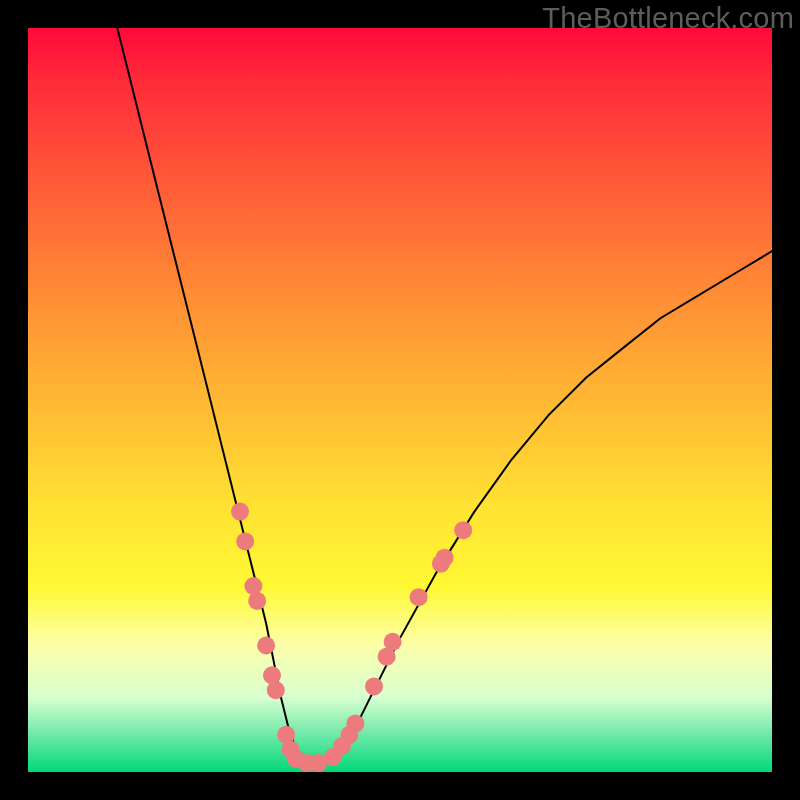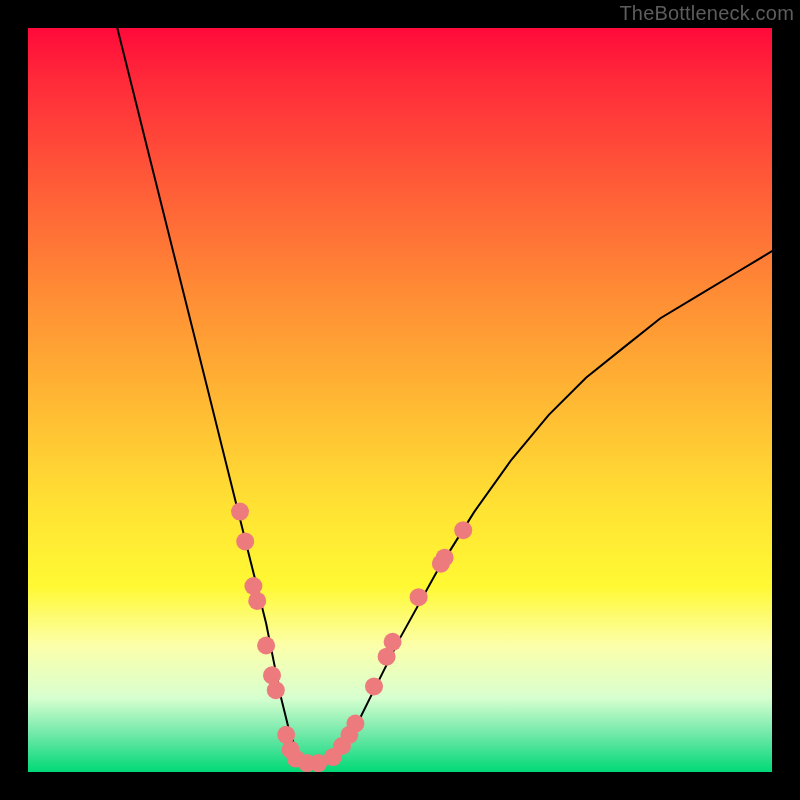--- a/index.html
+++ b/index.html
@@ -40,21 +40,21 @@
       #fcffaa 83%,
       #d8ffd0 90%,
       #6fe8a8 95%,
       #00d976 100%
     );
   }
   .watermark {
     position: absolute;
     top: 2px;
     right: 6px;
-    font-size: 20px;
+    font-size: 29px;
     font-weight: 400;
     color: #5d5d5d;
     letter-spacing: 0.2px;
     user-select: none;
   }
   svg.curve {
     position: absolute;
     left: 0; top: 0;
     width: 744px;
     height: 744px;

